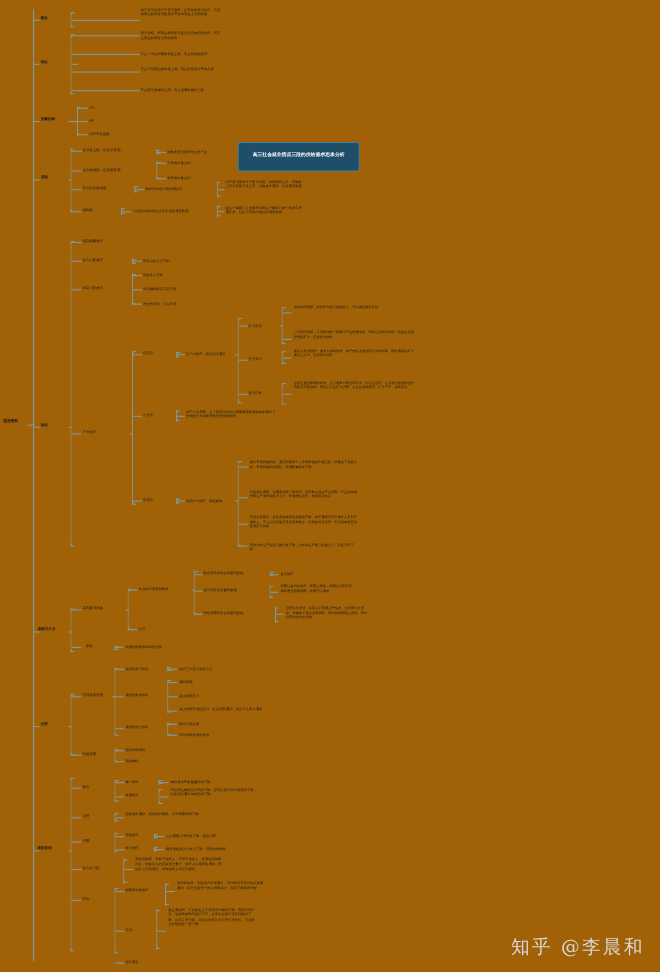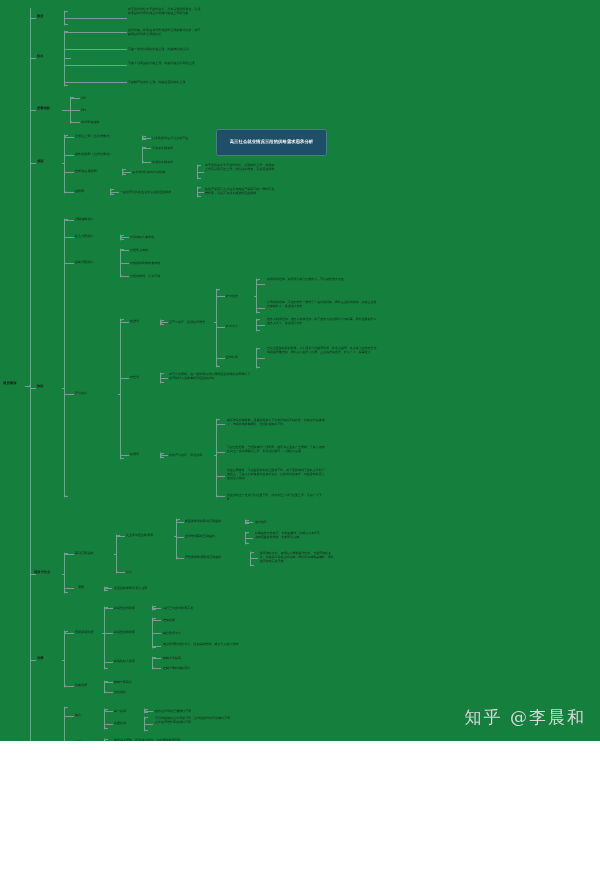--- a/index.html
+++ b/index.html
@@ -4,22 +4,22 @@
 <style>
   * { box-sizing: border-box; }
   html, body {
     margin: 0; padding: 0;
     background: #ffffff;
     font-family: "DejaVu Sans", "Liberation Sans", sans-serif;
   }
   #canvas {
     position: relative;
     width: 600px;
-    height: 741px;
-    background: #15803d;
+    height: 884px;
+    background: #a16207;
     overflow: hidden;
   }
   
   .node {
     position: absolute;
     color: #1a1a1a;
     font-size: 3.05px;
     line-height: 1.42;
     letter-spacing: 0.02px;
     white-space: pre-wrap;

